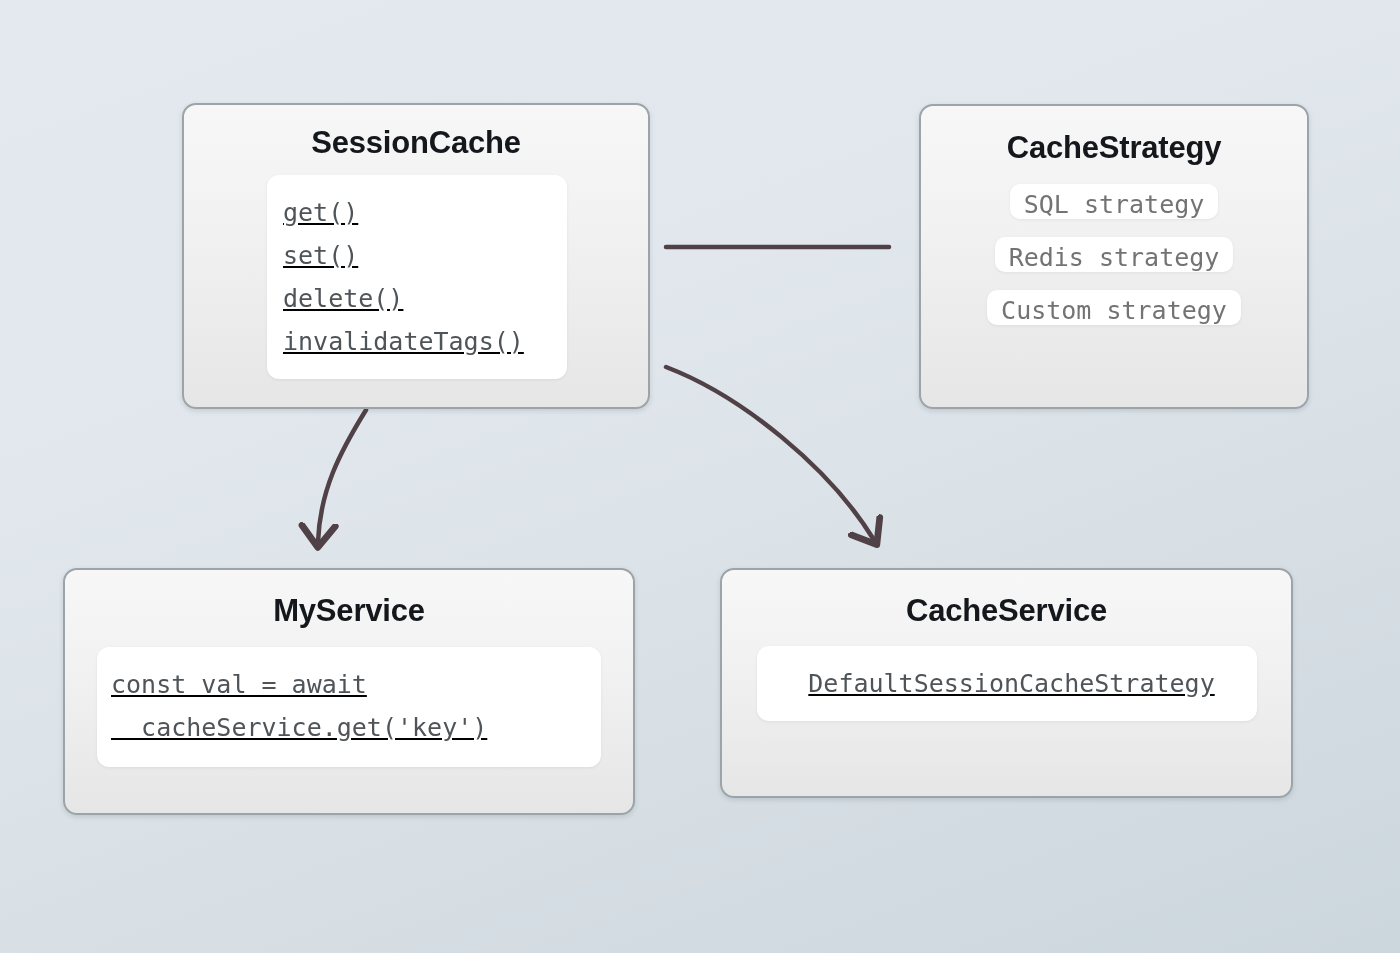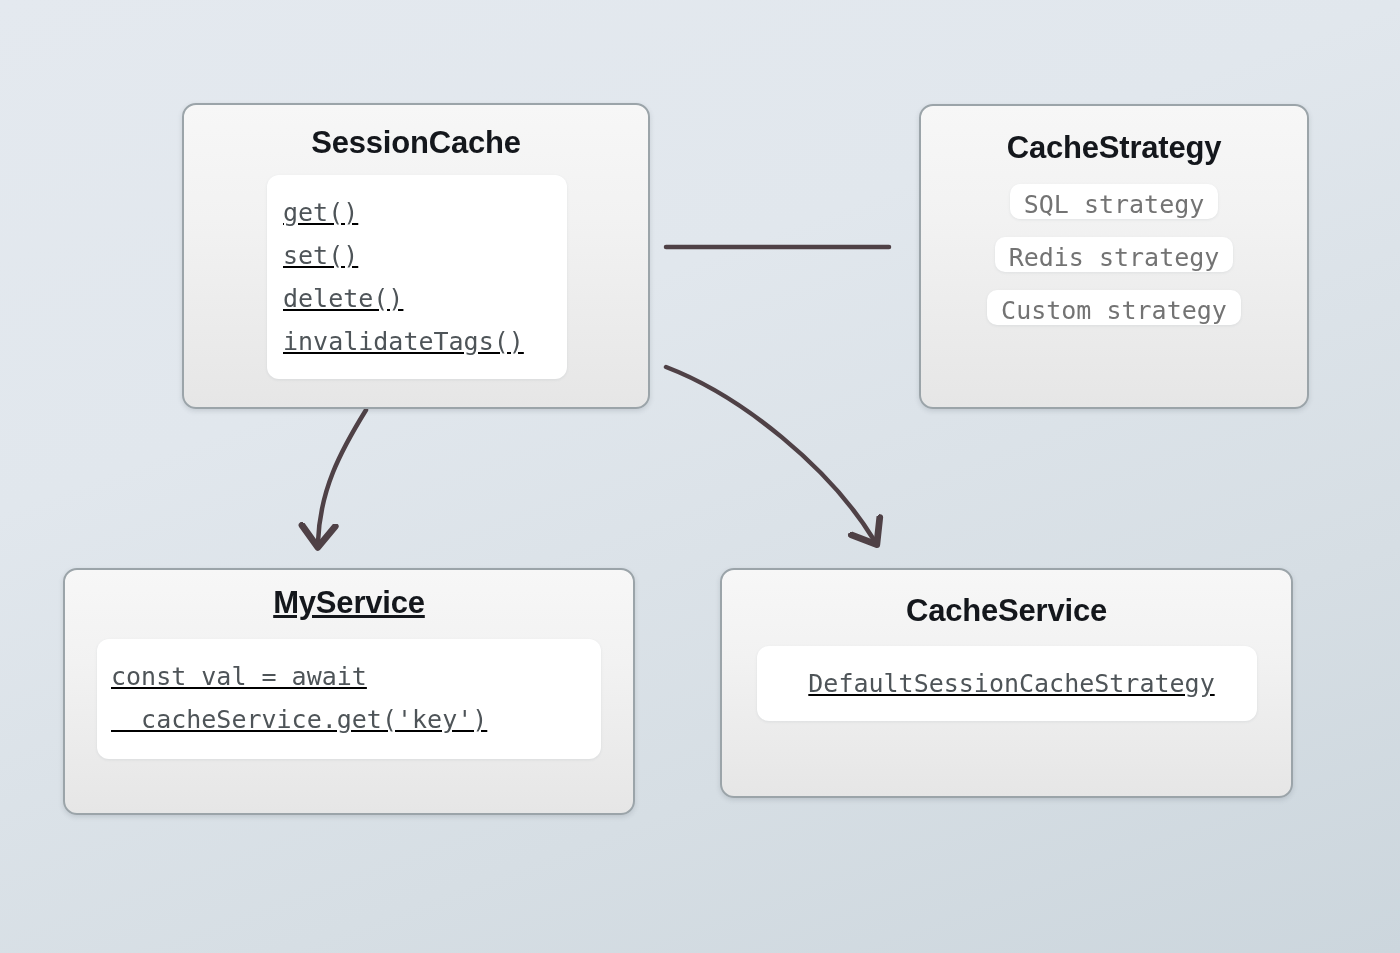--- a/index.html
+++ b/index.html
@@ -96,21 +96,21 @@
     margin-top: 18px;
     width: 100%;
     display: flex;
     flex-direction: column;
     gap: 18px;
   }
 
   #node-myservice {
     left: 63px; top: 568px; width: 572px; height: 247px;
   }
-  #node-myservice .node-title { margin-top: 15px; text-decoration: underline; }
+  #node-myservice .node-title { margin-top: 23px; }
   #node-myservice .code-panel {
     margin-top: 18px;
     width: 504px;
     padding: 16px 8px 18px 14px;
     box-sizing: border-box;
   }
 
   #node-sessioncache {
     left: 720px; top: 568px; width: 573px; height: 230px;
   }

